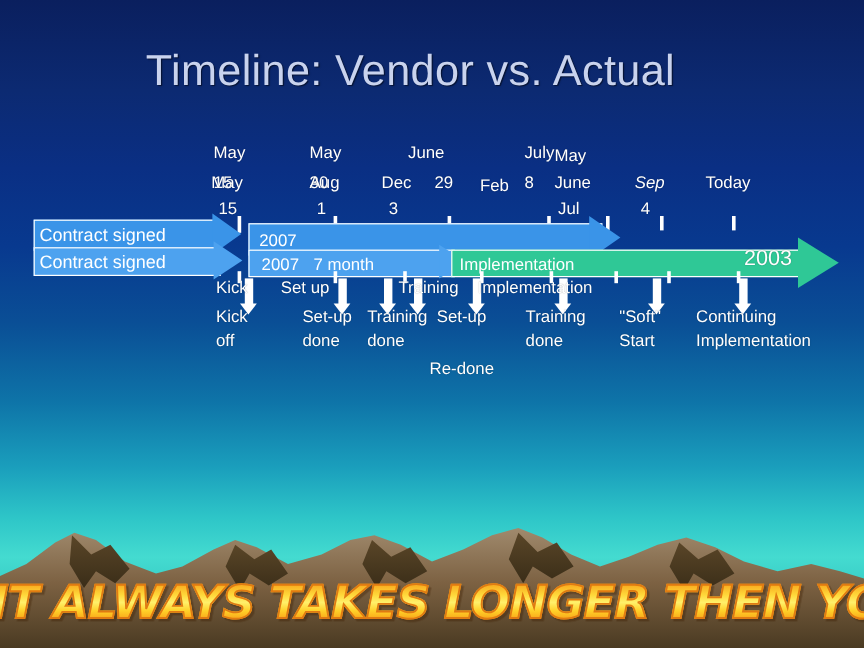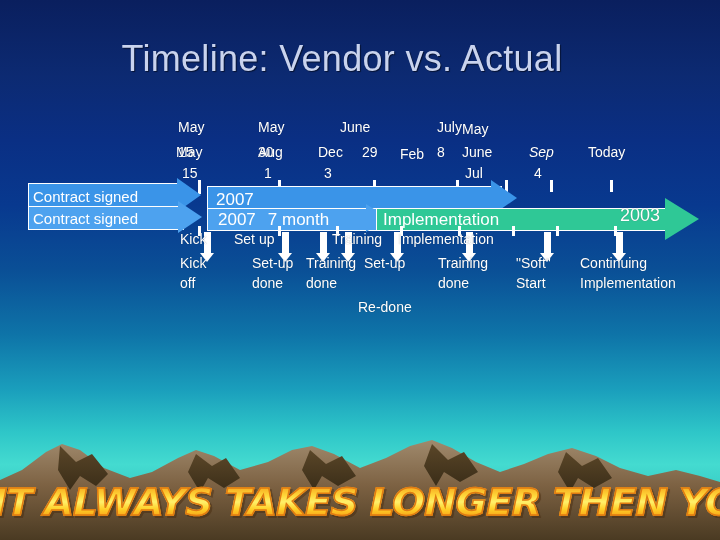--- a/index.html
+++ b/index.html
@@ -67,21 +67,21 @@
     width: 3px;
     background: #ffffff;
   }
 
   
   .arrow {
     position: absolute;
     display: flex;
     align-items: center;
     color: #ffffff;
-    font-size: 17px;
+    font-size: 14px;
     white-space: nowrap;
   }
   .arrow-blue-dark {
     background: #3a94e8;
     border: 1px solid #ffffff;
   }
   .arrow-blue-light {
     background: #4da2ef;
     border: 1px solid #ffffff;
   }

